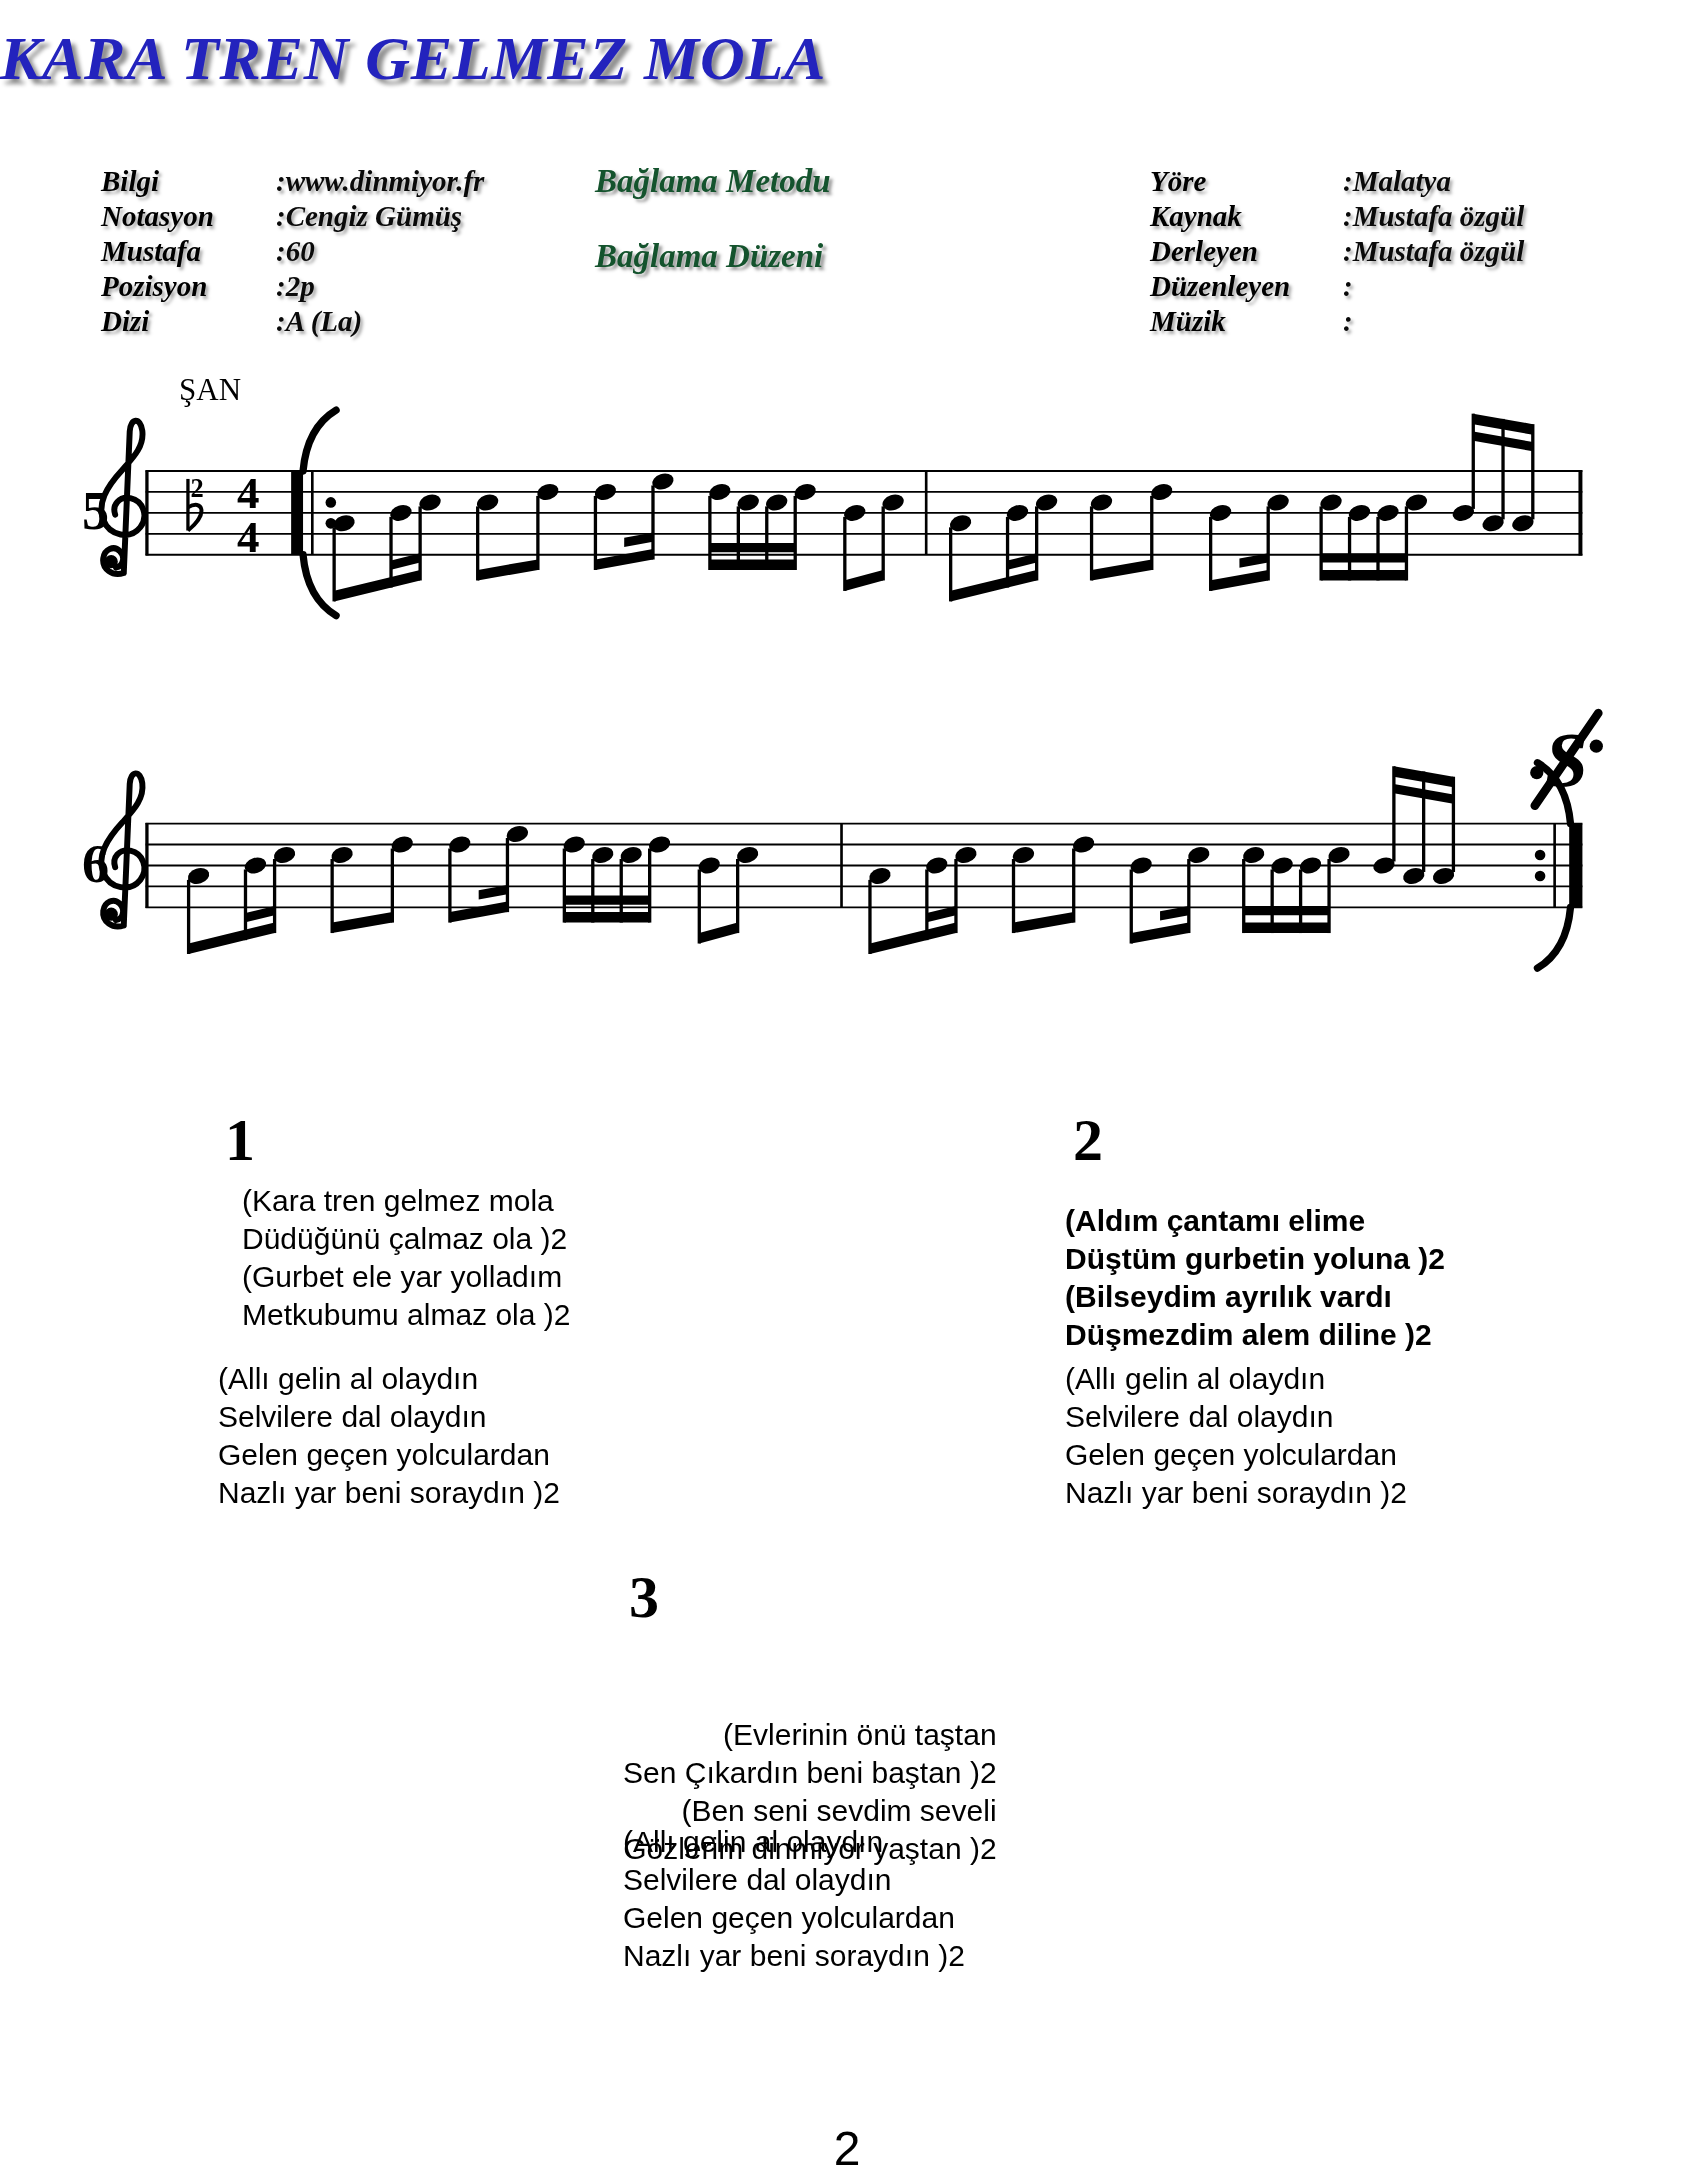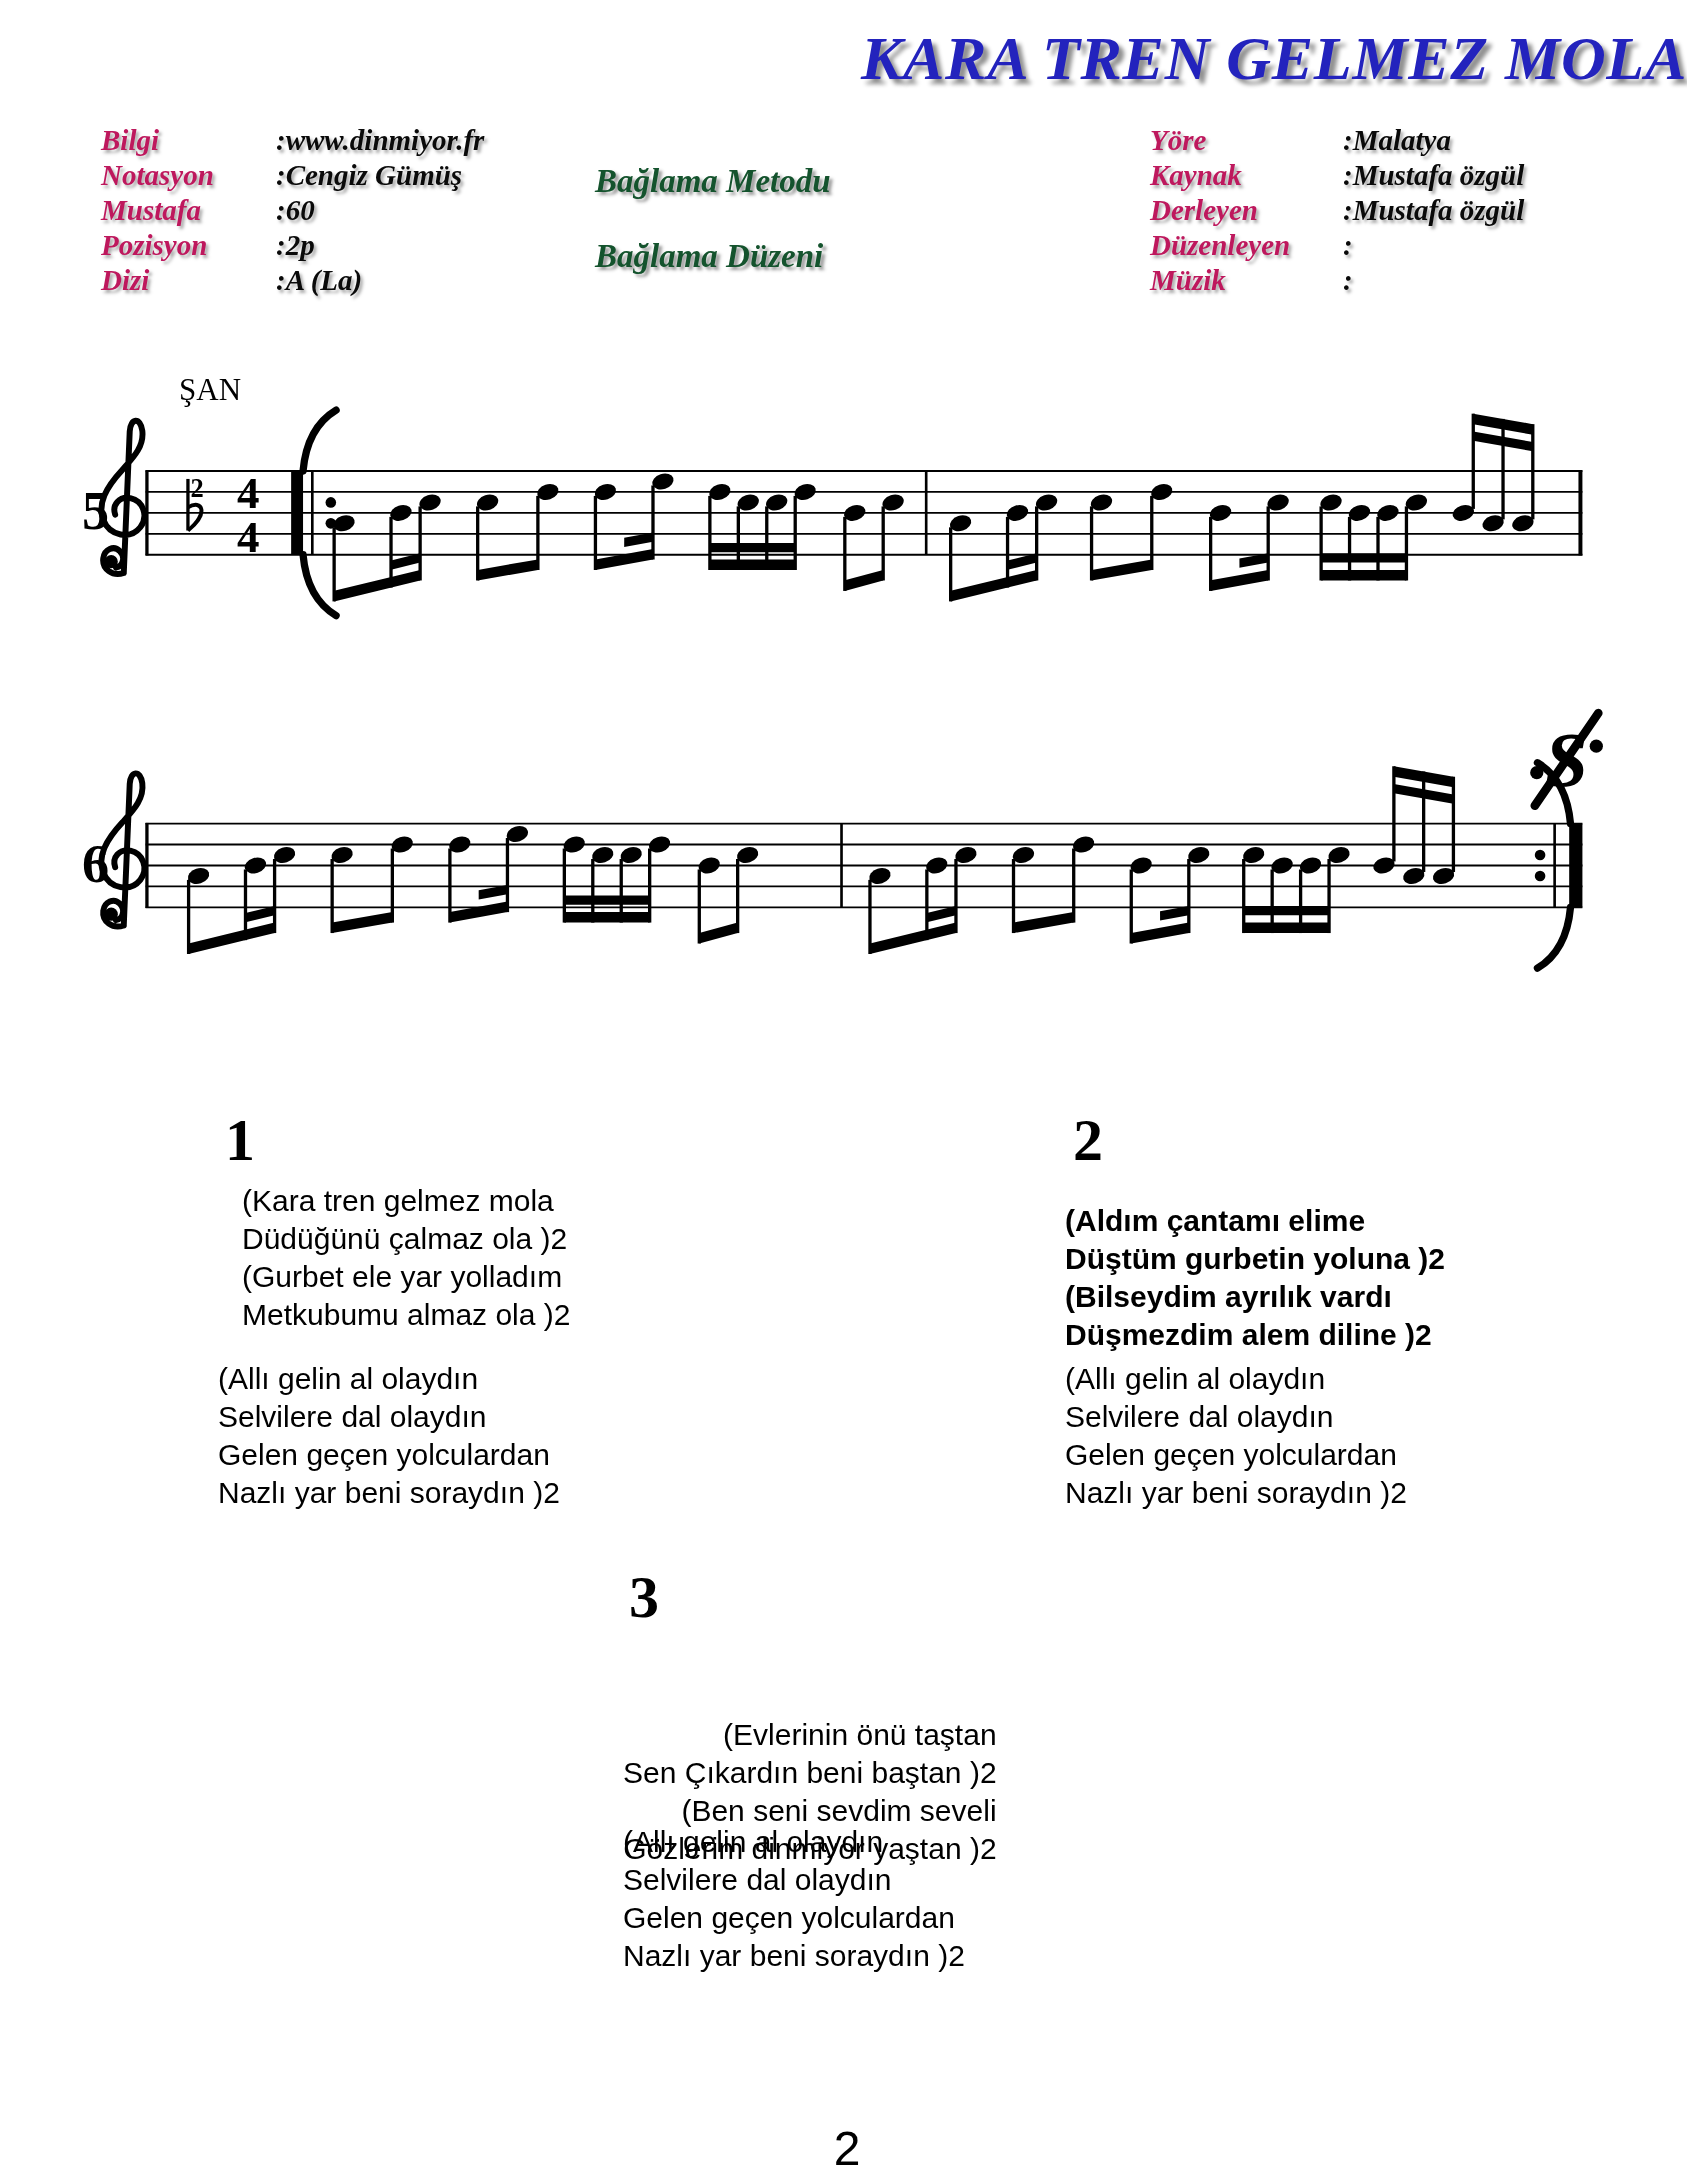--- a/index.html
+++ b/index.html
@@ -1,26 +1,26 @@
 <!DOCTYPE html>
 <html style="font-size:10.6px"><head>
 <meta charset="utf-8">
 <style>
   html,body{margin:0;padding:0;background:#ffffff;}
   body{width:1687px;height:2183px;position:relative;overflow:hidden;
        font-family:"Liberation Serif",serif;}
-  .title{position:absolute;left:0;top:22.5px;width:1687px;text-align:right;
+  .title{position:absolute;left:0;top:22.5px;width:1687px;text-align:left;
          font:italic 700 62px "Liberation Serif",serif;color:#2323bd;
          letter-spacing:0.7px;text-shadow:5.3px 5.3px 4.6px #909090;}
   .meta{position:absolute;top:124px;}
   .meta-left{left:101px;}
   .meta-right{left:1150px;}
   .mrow{height:35px;white-space:nowrap;}
-  .mlabel{display:inline-block;color:#be185d;
-          font:italic 700 29px "Liberation Serif",serif;text-shadow:2.6px 2.6px 3.3px #a8a8a8;}
+  .mlabel{display:inline-block;color:#000000;
+          font:italic 700 29px "Liberation Serif",serif;text-shadow:2.6px 2.6px 3.3px #a8a8a8;margin-top:41px;}
   .meta-left .mlabel{width:175px;}
   .meta-right .mlabel{width:193px;font-family:Liberation Serif, serif;}
   .mvalue{color:#0a0a0a;font:italic 700 29px "Liberation Serif",serif;
           text-shadow:2.6px 2.6px 3.3px #a8a8a8;}
   .bluecenter{position:absolute;left:595px;width:397px;text-align:left;
           font:italic 700 33px "Liberation Serif",serif;color:#14532d;
           text-shadow:3.3px 3.3px 3.3px #999;}
   .part-label{position:absolute;left:163px;top:372px;
           font:400 31px "Liberation Serif",serif;color:#000;margin-left:16px;}
   #score-svg{position:absolute;left:0;top:0;width:1687px;height:2183px;}

